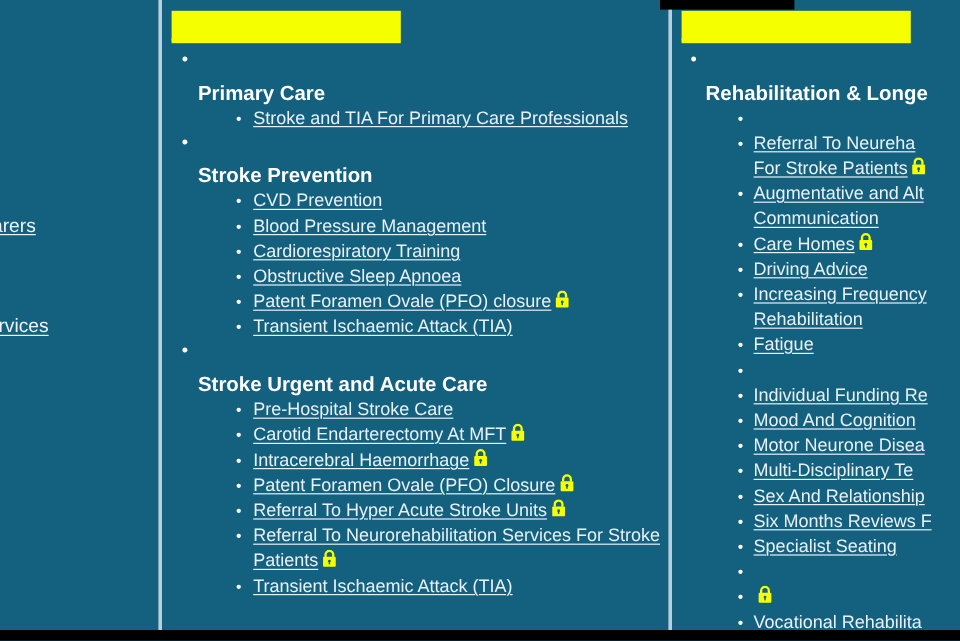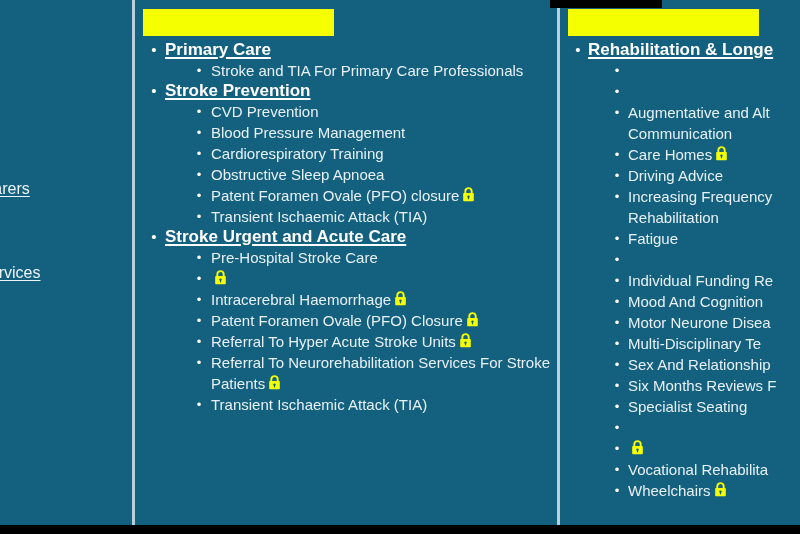--- a/index.html
+++ b/index.html
@@ -71,39 +71,40 @@
 
   .grp-row{
     display:flex;align-items:flex-start;
     font-size:17px;font-weight:bold;color:#ffffff;line-height:20px;
   }
   .grp-row .dot{
     flex:0 0 auto;width:22px;text-align:center;
     font-size:15px;line-height:20px;color:#ffffff;font-weight:normal;
   }
   .grp-row .txt{
-    text-decoration:underline;text-decoration-thickness:2px;
+    text-decoration-thickness:2px;
     text-underline-offset:2px;
     white-space:nowrap;
+    margin-top:28px;
   }
 
   ul.lvl2{list-style:none;margin:0;padding:0;}
   ul.lvl2 > li{
     display:flex;align-items:flex-start;
     font-size:15px;color:#e8f1f6;line-height:21px;
   }
   ul.lvl2 > li .dot2{
     flex:0 0 auto;width:24px;margin-left:44px;text-align:center;
     font-size:13px;line-height:21px;color:#ffffff;
   }
   ul.lvl2 > li .txt2{
     flex:1 1 auto;
   }
   ul.lvl2 > li .label{
-    text-decoration-thickness:1px;
+    text-decoration:underline;text-decoration-thickness:1px;
     text-underline-offset:2px;
   }
   .col-mid ul.lvl2 > li .txt2{max-width:345px;}
   .col-right ul.lvl2 > li .dot2{margin-left:38px;width:22px;}
   .col-right ul.lvl2 > li .txt2{white-space:nowrap;}
   .col-right .grp-row .dot{width:20px;}
 
   .lock{
     display:inline-block;color:#f6ff00;
     font-size:14px;line-height:1;
@@ -197,21 +198,21 @@
             <span class="dot">•</span>
             <span class="txt">Stroke Urgent and Acute Care</span>
           </div>
           <ul class="lvl2">
             <li>
               <span class="dot2">•</span>
               <span class="txt2"><span class="label">Pre-Hospital Stroke Care</span></span>
             </li>
             <li>
               <span class="dot2">•</span>
-              <span class="txt2"><span class="lock"><svg width="13" height="15" viewBox="0 0 13 15" aria-hidden="true">
+              <span class="txt2"><span class="label">Carotid Endarterectomy At MFT</span><span class="lock"><svg width="13" height="15" viewBox="0 0 13 15" aria-hidden="true">
                     <path d="M3.3 6.2V4.3a3.2 3.2 0 0 1 6.4 0v1.9" fill="none" stroke="#f6ff00" stroke-width="1.9"></path>
                     <rect x="1.2" y="6.0" width="10.6" height="8.3" rx="0.8" fill="#f6ff00"></rect>
                     <circle cx="6.5" cy="9.6" r="1.2" fill="#14607f"></circle>
                     <rect x="5.9" y="9.9" width="1.2" height="2.4" fill="#14607f"></rect>
                   </svg></span></span>
             </li>
             <li>
               <span class="dot2">•</span>
               <span class="txt2"><span class="label">Intracerebral Haemorrhage</span><span class="lock"><svg width="13" height="15" viewBox="0 0 13 15" aria-hidden="true">
                     <path d="M3.3 6.2V4.3a3.2 3.2 0 0 1 6.4 0v1.9" fill="none" stroke="#f6ff00" stroke-width="1.9"></path>
@@ -265,20 +266,26 @@
           <div class="grp-row">
             <span class="dot">•</span>
             <span class="txt">Rehabilitation &amp; Longe</span>
           </div>
           <ul class="lvl2">
             <li>
               <span class="dot2">•</span>
             </li>
             <li>
               <span class="dot2">•</span>
+              <span class="txt2"><span class="label">Referral To Neureha</span><br><span class="label">For Stroke Patients</span><span class="lock"><svg width="13" height="15" viewBox="0 0 13 15" aria-hidden="true">
+                    <path d="M3.3 6.2V4.3a3.2 3.2 0 0 1 6.4 0v1.9" fill="none" stroke="#f6ff00" stroke-width="1.9"></path>
+                    <rect x="1.2" y="6.0" width="10.6" height="8.3" rx="0.8" fill="#f6ff00"></rect>
+                    <circle cx="6.5" cy="9.6" r="1.2" fill="#14607f"></circle>
+                    <rect x="5.9" y="9.9" width="1.2" height="2.4" fill="#14607f"></rect>
+                  </svg></span></span>
             </li>
             <li>
               <span class="dot2">•</span>
               <span class="txt2"><span class="label">Augmentative and Alt</span><br><span class="label">Communication</span></span>
             </li>
             <li>
               <span class="dot2">•</span>
               <span class="txt2"><span class="label">Care Homes</span><span class="lock"><svg width="13" height="15" viewBox="0 0 13 15" aria-hidden="true">
                     <path d="M3.3 6.2V4.3a3.2 3.2 0 0 1 6.4 0v1.9" fill="none" stroke="#f6ff00" stroke-width="1.9"></path>
                     <rect x="1.2" y="6.0" width="10.6" height="8.3" rx="0.8" fill="#f6ff00"></rect>

